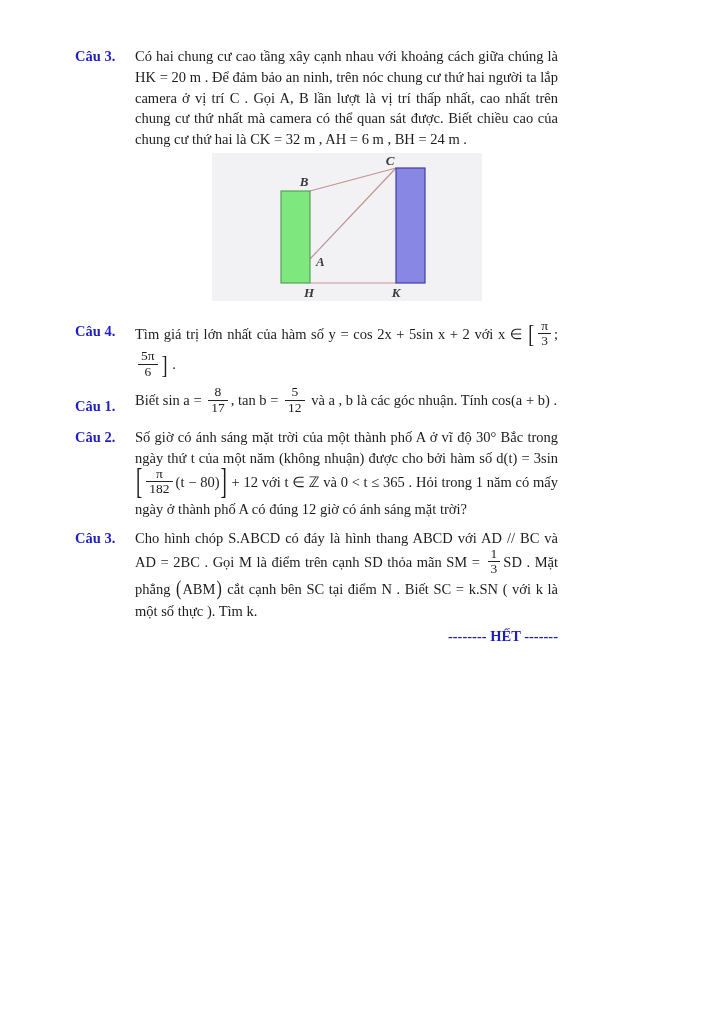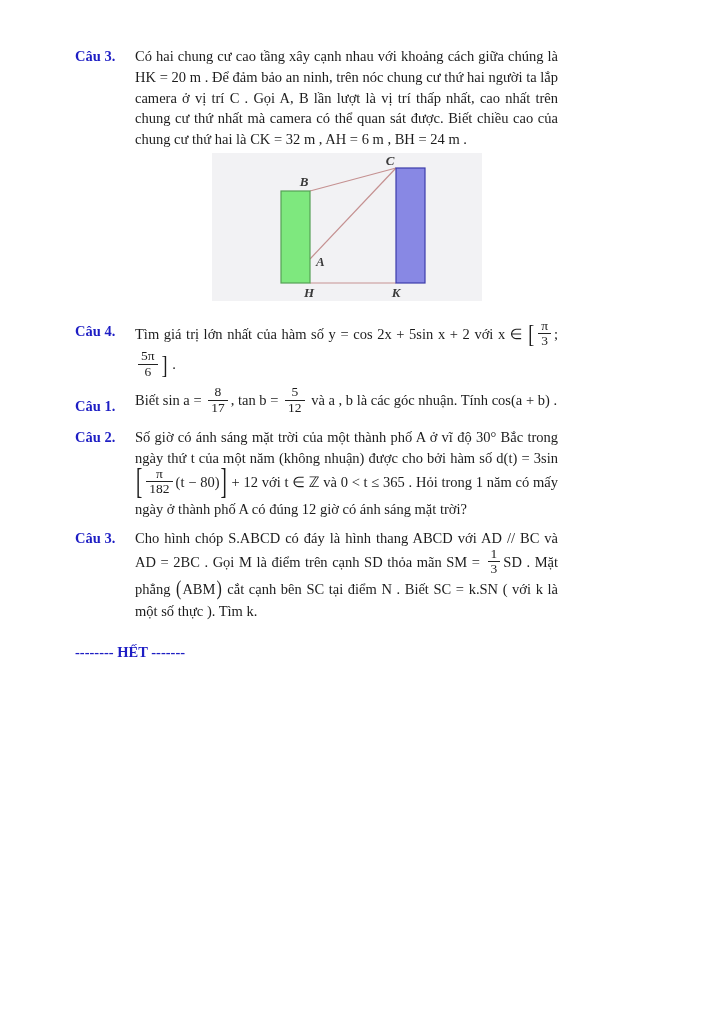--- a/index.html
+++ b/index.html
@@ -24,21 +24,21 @@
   .frac .den { display:block; padding:0 3px; border-top:1px solid #222; }
   .br  { display:inline-block; transform:scaleY(1.45); font-size:18px;
          vertical-align:middle; margin:0 1px; position:relative; top:-2px; }
   .br2 { display:inline-block; transform:scaleY(1.85); font-size:19px;
          vertical-align:middle; margin:0 1px; position:relative; top:-2px; }
   .brp { display:inline-block; transform:scaleY(1.3); font-size:16px;
          vertical-align:middle; margin:0 1px; position:relative; top:-1px; }
   .figwrap { width:270px; margin:3px auto 8px auto; text-align:left; }
   .section-heading { margin:26px 0 16px 0; line-height:20.8px; }
   .section-heading .bold { font-weight:bold; }
-  .het { text-align:left; font-weight:bold; color:#1e1ec4; margin-top:20px; line-height:20.8px; }
+  .het { text-align:right; font-weight:bold; color:#1e1ec4; margin-top:4px; line-height:20.8px; }
   .figlabel { font-family:"Liberation Serif", serif; font-style:italic; font-weight:bold;
               font-size:13px; fill:#3a3a3a; }
 </style>
 </head>
 <body>
 
 <div class="page">
 
   <div class="row">
     <div class="qlabel">Câu 3.</div>

